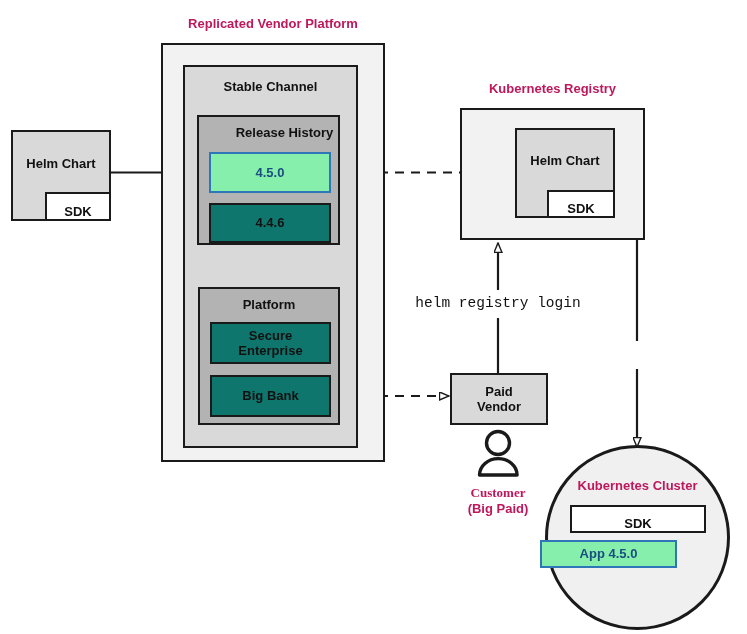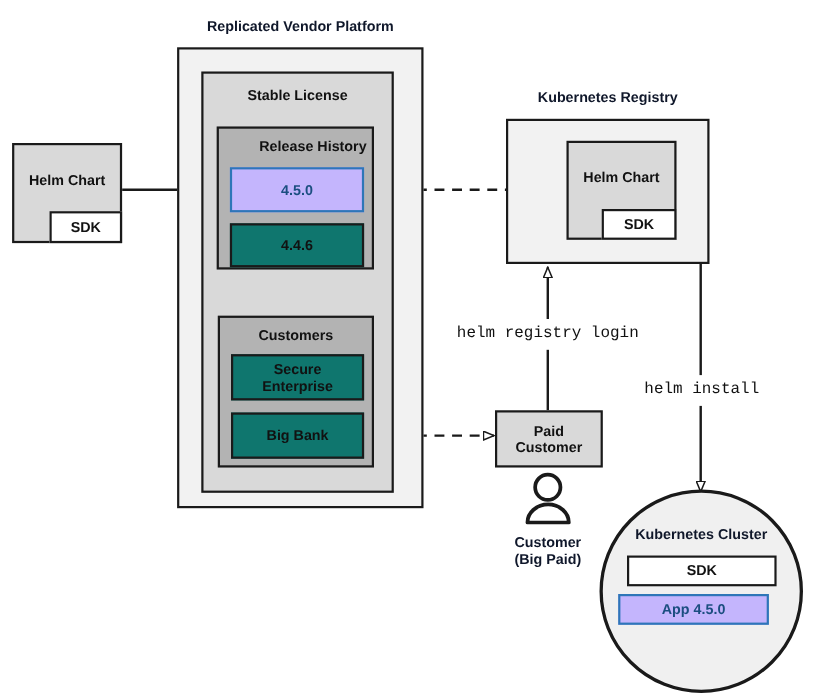--- a/index.html
+++ b/index.html
@@ -42,39 +42,39 @@
     box-sizing: border-box;
     text-align: center;
     font-weight: bold;
     color: #111111;
   }
   .title-caption {
     position: absolute;
     text-align: center;
     font-weight: bold;
     font-size: 13px;
-    color: #0f172a;
+    color: #be185d;
     white-space: nowrap;
   }
   .mono-label {
     position: absolute;
     text-align: center;
     font-family: "Liberation Mono", "DejaVu Sans Mono", monospace;
     font-weight: normal;
     font-size: 14.5px;
     color: #111111;
     white-space: nowrap;
     letter-spacing: 0px;
   }
-  .fill-white   { background: #ffffff; }
+  .fill-white   { background: #ffffff; align-items: flex-end; }
   .fill-near    { background: #f2f2f2; }
   .fill-light   { background: #d9d9d9; }
   .fill-mid     { background: #b3b3b3; }
   .fill-f5      { background: #0f766e; }
-  .fill-blue    { background: #c4b5fd; border-color: #2e76b8; color: #1b4e80; }
+  .fill-blue    { background: #86efac; border-color: #2e76b8; color: #1b4e80; }
   .circle {
     position: absolute;
     box-sizing: border-box;
     border: 3px solid #1a1a1a;
     border-radius: 50%;
     background: #f0f0f0;
   }
   .person { position: absolute; }
 </style>
 </head>
@@ -128,37 +128,37 @@
   </div>
   <div class="box fill-white" style="left:45px; top:192px; width:66px; height:29px; font-size:13px;">
     <span>SDK</span>
   </div>
 
   <div class="title-caption" style="left:161px; top:16px; width:224px;">Replicated Vendor Platform</div>
 
   <div class="box fill-near" style="left:161px; top:43px; width:224px; height:419px;"></div>
 
   <div class="box fill-light" style="left:183px; top:65px; width:175px; height:383px; display:block;">
-    <div class="lbl-top" style="left:0; top:12px; width:171px; font-size:13px;">Stable License</div>
+    <div class="lbl-top" style="left:0; top:12px; width:171px; font-size:13px;">Stable Channel</div>
   </div>
 
   <div class="box fill-mid" style="left:197px; top:115px; width:143px; height:130px; display:block;">
     <div class="lbl-top" style="left:0; top:8px; width:139px; font-size:13px;padding-left:32px;">Release History</div>
   </div>
 
   <div class="box fill-blue" style="left:209px; top:152px; width:122px; height:41px; font-size:13px;">
     <span>4.5.0</span>
   </div>
 
   <div class="box fill-f5" style="left:209px; top:203px; width:122px; height:40px; font-size:13px;">
     <span>4.4.6</span>
   </div>
 
   <div class="box fill-mid" style="left:198px; top:287px; width:142px; height:138px; display:block;">
-    <div class="lbl-top" style="left:0; top:8px; width:138px; font-size:13px;">Customers</div>
+    <div class="lbl-top" style="left:0; top:8px; width:138px; font-size:13px;">Platform</div>
   </div>
 
   <div class="box fill-f5" style="left:210px; top:375px; width:121px; height:42px; font-size:13px;">
     <span>Big Bank</span>
   </div>
 
   <div class="box fill-f5" style="left:210px; top:322px; width:121px; height:42px; font-size:13px; white-space:pre-line;">
     <span>Secure
 Enterprise</span>
   </div>
@@ -169,34 +169,33 @@
 
   <div class="box fill-light" style="left:515px; top:128px; width:100px; height:90px; font-size:13px;">
     <span style="position:relative; top:-12px;">Helm Chart</span>
   </div>
   <div class="box fill-white" style="left:547px; top:190px; width:68px; height:28px; font-size:13px;">
     <span>SDK</span>
   </div>
 
   <div class="box fill-light" style="left:450px; top:373px; width:98px; height:52px; font-size:13px; white-space:pre-line;">
     <span>Paid
-Customer</span>
-  </div>
-
-  <div class="title-caption" style="left:438px; top:485px; width:120px;">Customer</div>
+Vendor</span>
+  </div>
+
+  <div class="title-caption" style="left:438px; top:485px; width:120px;font-family:Liberation Serif, serif;">Customer</div>
   <div class="title-caption" style="left:438px; top:501px; width:120px;">(Big Paid)</div>
 
   <div class="mono-label" style="left:398px; top:295px; width:200px;">helm registry login</div>
-  <div class="mono-label" style="left:558px; top:346px; width:160px;">helm install</div>
 
   <div class="circle" style="left:545px; top:445px; width:185px; height:185px;"></div>
 
   <div class="title-caption" style="left:545px; top:478px; width:185px;">Kubernetes Cluster</div>
 
   <div class="box fill-white" style="left:570px; top:505px; width:136px; height:28px; font-size:13px;">
     <span>SDK</span>
   </div>
 
-  <div class="box fill-blue" style="left:562px; top:540px; width:137px; height:28px; font-size:13px;">
+  <div class="box fill-blue" style="left:540px; top:540px; width:137px; height:28px; font-size:13px;">
     <span>App 4.5.0</span>
   </div>
 
 </div>
 
 </body></html>

